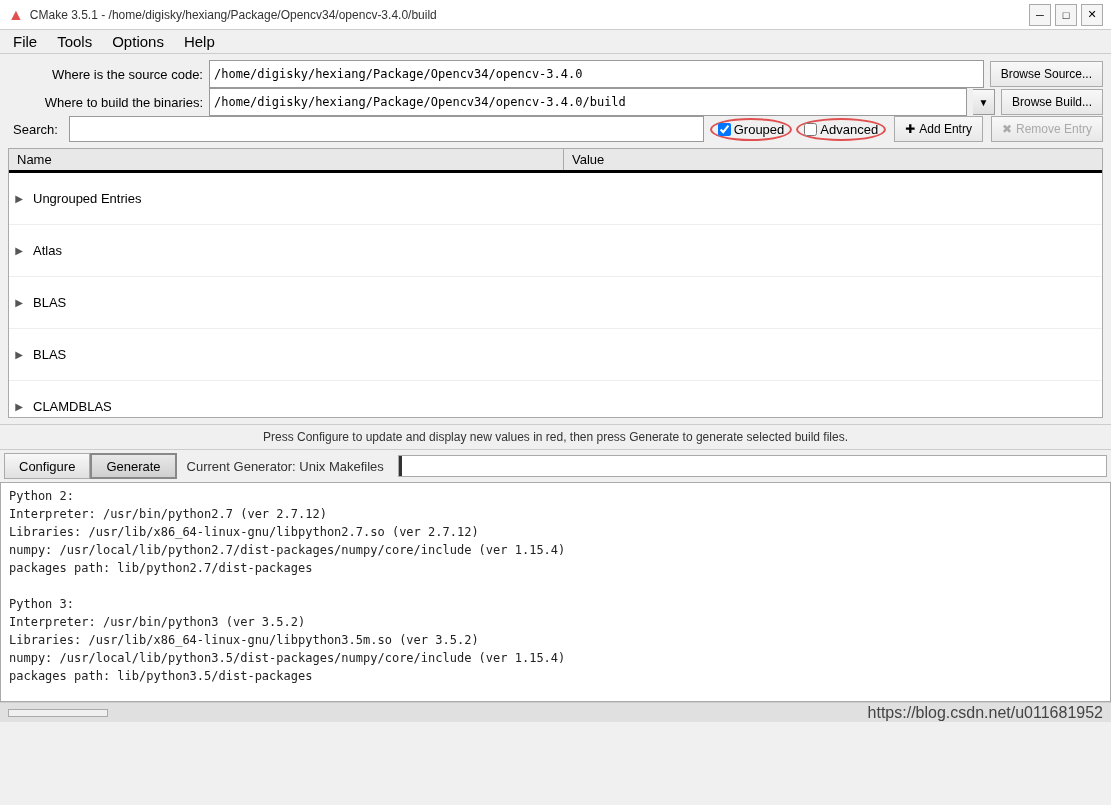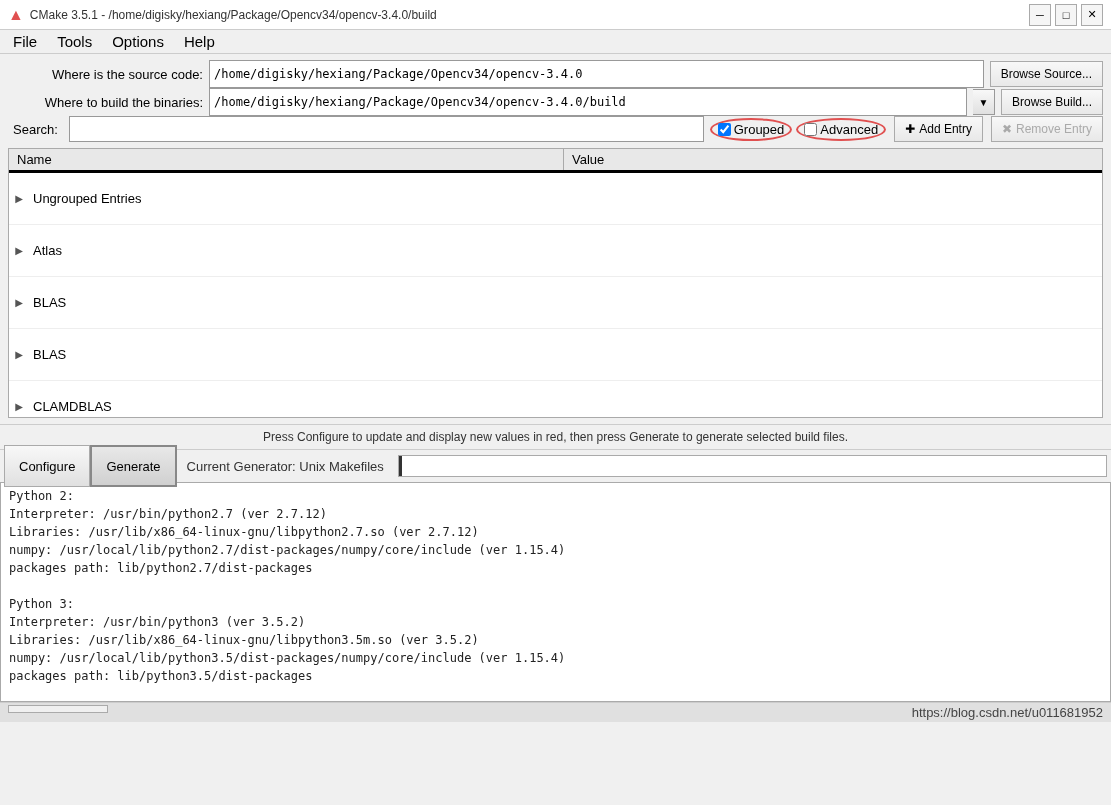--- a/index.html
+++ b/index.html
@@ -226,21 +226,21 @@
     
     .bottom-buttons {
       display: flex;
       align-items: center;
       gap: 0;
       height: 32px;
       background: #f0f0f0;
       padding: 3px 4px;
     }
     .bottom-btn {
-      height: 42px;
+      height: 26px;
       padding: 0 14px;
       border: 1px solid #aaa;
       background: linear-gradient(to bottom, #f8f8f8, #e0e0e0);
       cursor: pointer;
       font-size: 13px;
     }
     .bottom-btn.active {
       background: linear-gradient(to bottom, #e8e8e8, #d0d0d0);
       border: 2px solid #888;
     }
@@ -268,26 +268,26 @@
       font-size: 12px;
       line-height: 1.5;
       color: #222;
     }
 
     
     .bottom-status {
       background: #e0e0e0;
       border-top: 1px solid #ccc;
       padding: 2px 8px;
-      font-size: 13px;
+      font-size: 16px;
       color: #444;
       display: flex;
       justify-content: space-between;
       height: 20px;
-      align-items: flex-start;
+      align-items: center;
     }
 
     
     .table-container::-webkit-scrollbar,
     .log-area::-webkit-scrollbar { width: 12px; }
     .table-container::-webkit-scrollbar-track,
     .log-area::-webkit-scrollbar-track { background: #f0f0f0; }
     .table-container::-webkit-scrollbar-thumb,
     .log-area::-webkit-scrollbar-thumb { background: #c0c0c0; border: 1px solid #aaa; }
 

